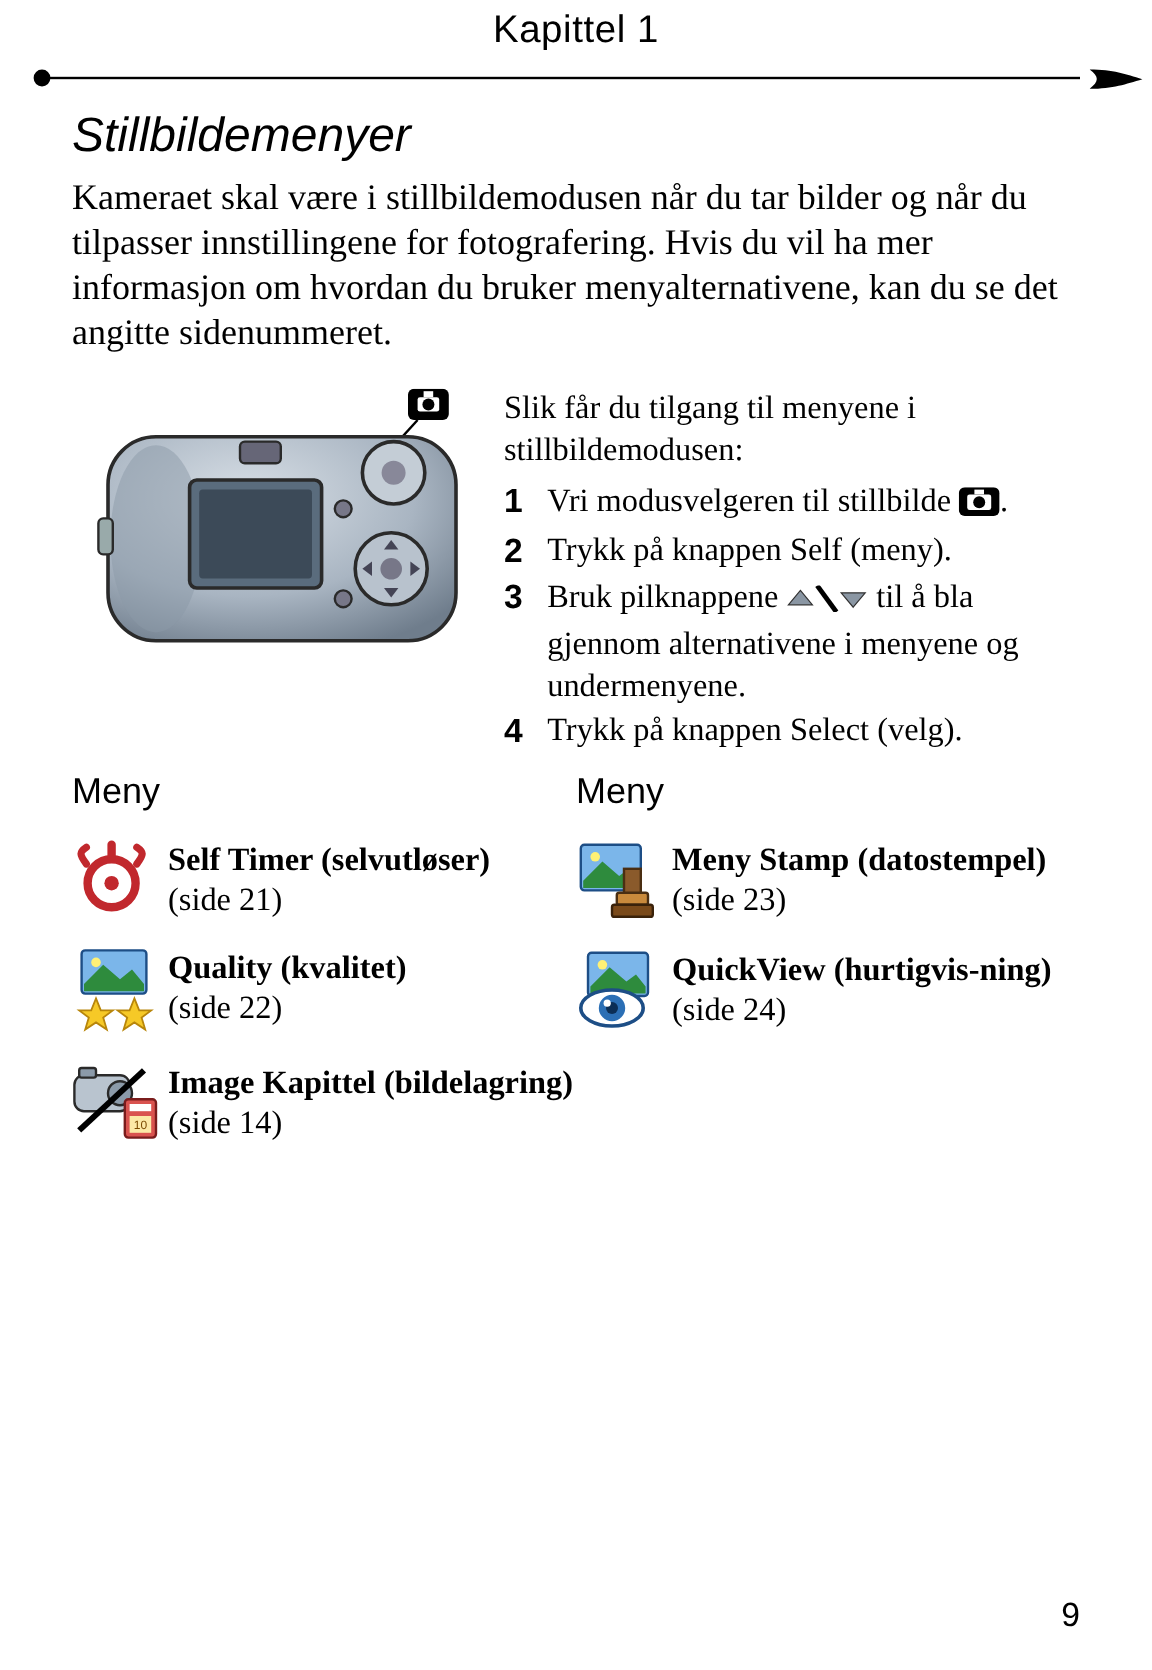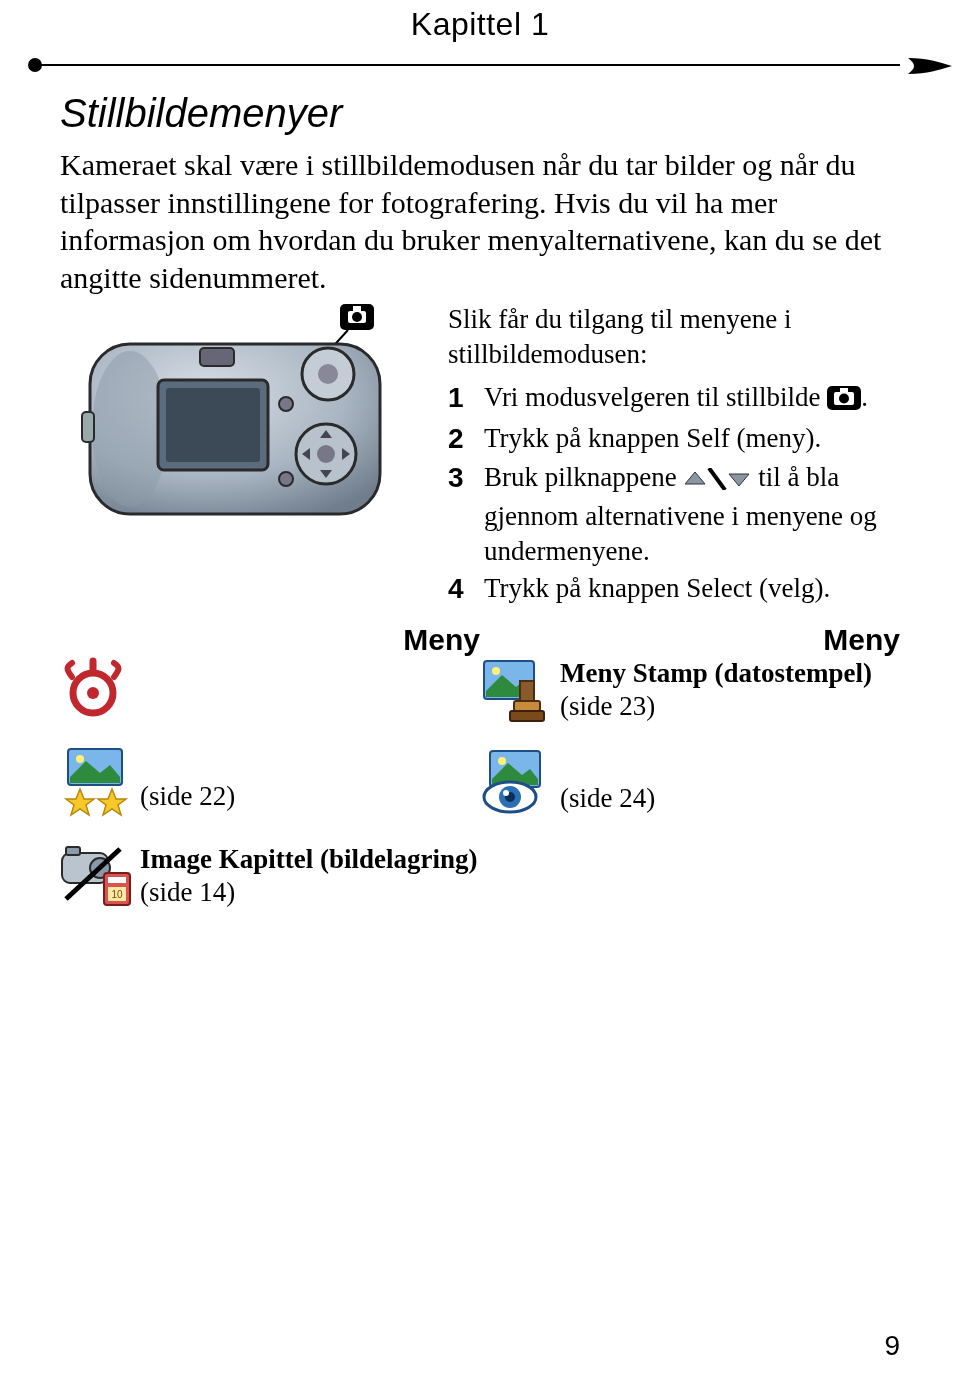--- a/index.html
+++ b/index.html
@@ -66,22 +66,21 @@
     margin: 40px 0 10px 0;
     font-style: italic;
   }
   p.body {
     font-size: 30px;
     line-height: 1.25;
     margin: 4px 0;
   }
   .row {
     display: flex;
-    margin-top: 4px;
-    gap: 28px;
+    margin-top: 24px;
   }
   .camera-box {
     width: 360px;
     flex-shrink: 0;
     display: flex;
     align-items: flex-start;
     justify-content: center;
     padding-top: 4px;
   }
   .steps {
@@ -110,23 +109,22 @@
   .menu-row {
     display: flex;
     margin-top: 14px;
   }
   .menu-col {
     flex: 1;
   }
   .menu-label {
     font-family: 'Comic Sans MS', cursive, sans-serif;
     font-size: 30px;
-    font-weight: bold;
-    margin-bottom: 0;
-    text-align: right;
+    font-weight: normal;
+    margin-bottom: 23px;
   }
   .menu-item {
     display: flex;
     align-items: flex-start;
     margin-bottom: 24px;
   }
   .micon {
     width: 80px;
     flex-shrink: 0;
     display:flex;
@@ -263,38 +261,42 @@
       <div class="menu-item">
         <div class="micon">
           <svg width="66" height="66" viewBox="0 0 66 66">
             <circle cx="33" cy="36" r="20" fill="none" stroke="#c1282d" stroke-width="7"></circle>
             <circle cx="33" cy="36" r="6" fill="#c1282d"></circle>
             <path d="M33 14 L33 4" stroke="#c1282d" stroke-width="7" stroke-linecap="round"></path>
             <path d="M12 20 C 6 12, 6 10, 12 6" stroke="#c1282d" stroke-width="6" fill="none" stroke-linecap="round"></path>
             <path d="M54 20 C 60 12, 60 10, 54 6" stroke="#c1282d" stroke-width="6" fill="none" stroke-linecap="round"></path>
           </svg>
         </div>
+        <div class="mtext">
+          <span class="bold">Self Timer (selvutløser)</span><br>
+          <span>(side 21)</span>
+        </div>
       </div>
 
       <div class="menu-item">
         <div class="micon">
           <svg width="70" height="72" viewBox="0 0 70 72">
             <rect x="8" y="2" width="54" height="36" rx="3" fill="#7bb6ea" stroke="#1d4e86" stroke-width="2"></rect>
             <path d="M10 30 L26 14 L40 26 L50 18 L60 30 L60 36 L10 36 Z" fill="#2e8b3d"></path>
             <circle cx="20" cy="12" r="4" fill="#fff176"></circle>
             <g transform="translate(6,40)">
               <path d="M14 2 L18 12 L28 12 L20 18 L23 28 L14 22 L5 28 L8 18 L0 12 L10 12 Z" fill="#f6c927" stroke="#b8860b" stroke-width="1.5"></path>
             </g>
             <g transform="translate(38,40)">
               <path d="M14 2 L18 12 L28 12 L20 18 L23 28 L14 22 L5 28 L8 18 L0 12 L10 12 Z" fill="#f6c927" stroke="#b8860b" stroke-width="1.5"></path>
             </g>
           </svg>
         </div>
         <div class="mtext">
-          <br>
+          <span class="bold">Quality (kvalitet)</span><br>
           <span>(side 22)</span>
         </div>
       </div>
 
       <div class="menu-item">
         <div class="micon">
           <svg width="74" height="66" viewBox="0 0 74 66">
 
             <rect x="2" y="10" width="46" height="30" rx="8" fill="#b9c4cf" stroke="#2a2a2a" stroke-width="2"></rect>
             <circle cx="40" cy="25" r="10" fill="#8b9aa9" stroke="#2a2a2a" stroke-width="2"></circle>
@@ -343,21 +345,21 @@
             <path d="M12 30 L28 14 L42 26 L50 20 L58 30 L58 36 L12 36 Z" fill="#2e8b3d"></path>
             <circle cx="22" cy="12" r="4" fill="#fff176"></circle>
 
             <ellipse cx="30" cy="48" rx="26" ry="15" fill="#fff" stroke="#1d4e86" stroke-width="3"></ellipse>
             <circle cx="30" cy="48" r="11" fill="#2b6fb5"></circle>
             <circle cx="30" cy="48" r="5" fill="#0b2e55"></circle>
             <circle cx="26" cy="44" r="3" fill="#fff"></circle>
           </svg>
         </div>
         <div class="mtext">
-          <br>
+          <span class="bold">QuickView (hurtigvis-ning)</span><br>
           <span>(side 24)</span>
         </div>
       </div>
     </div>
   </div>
 
   <div class="pagenum">9</div>
 </div>
 
 </body></html>

